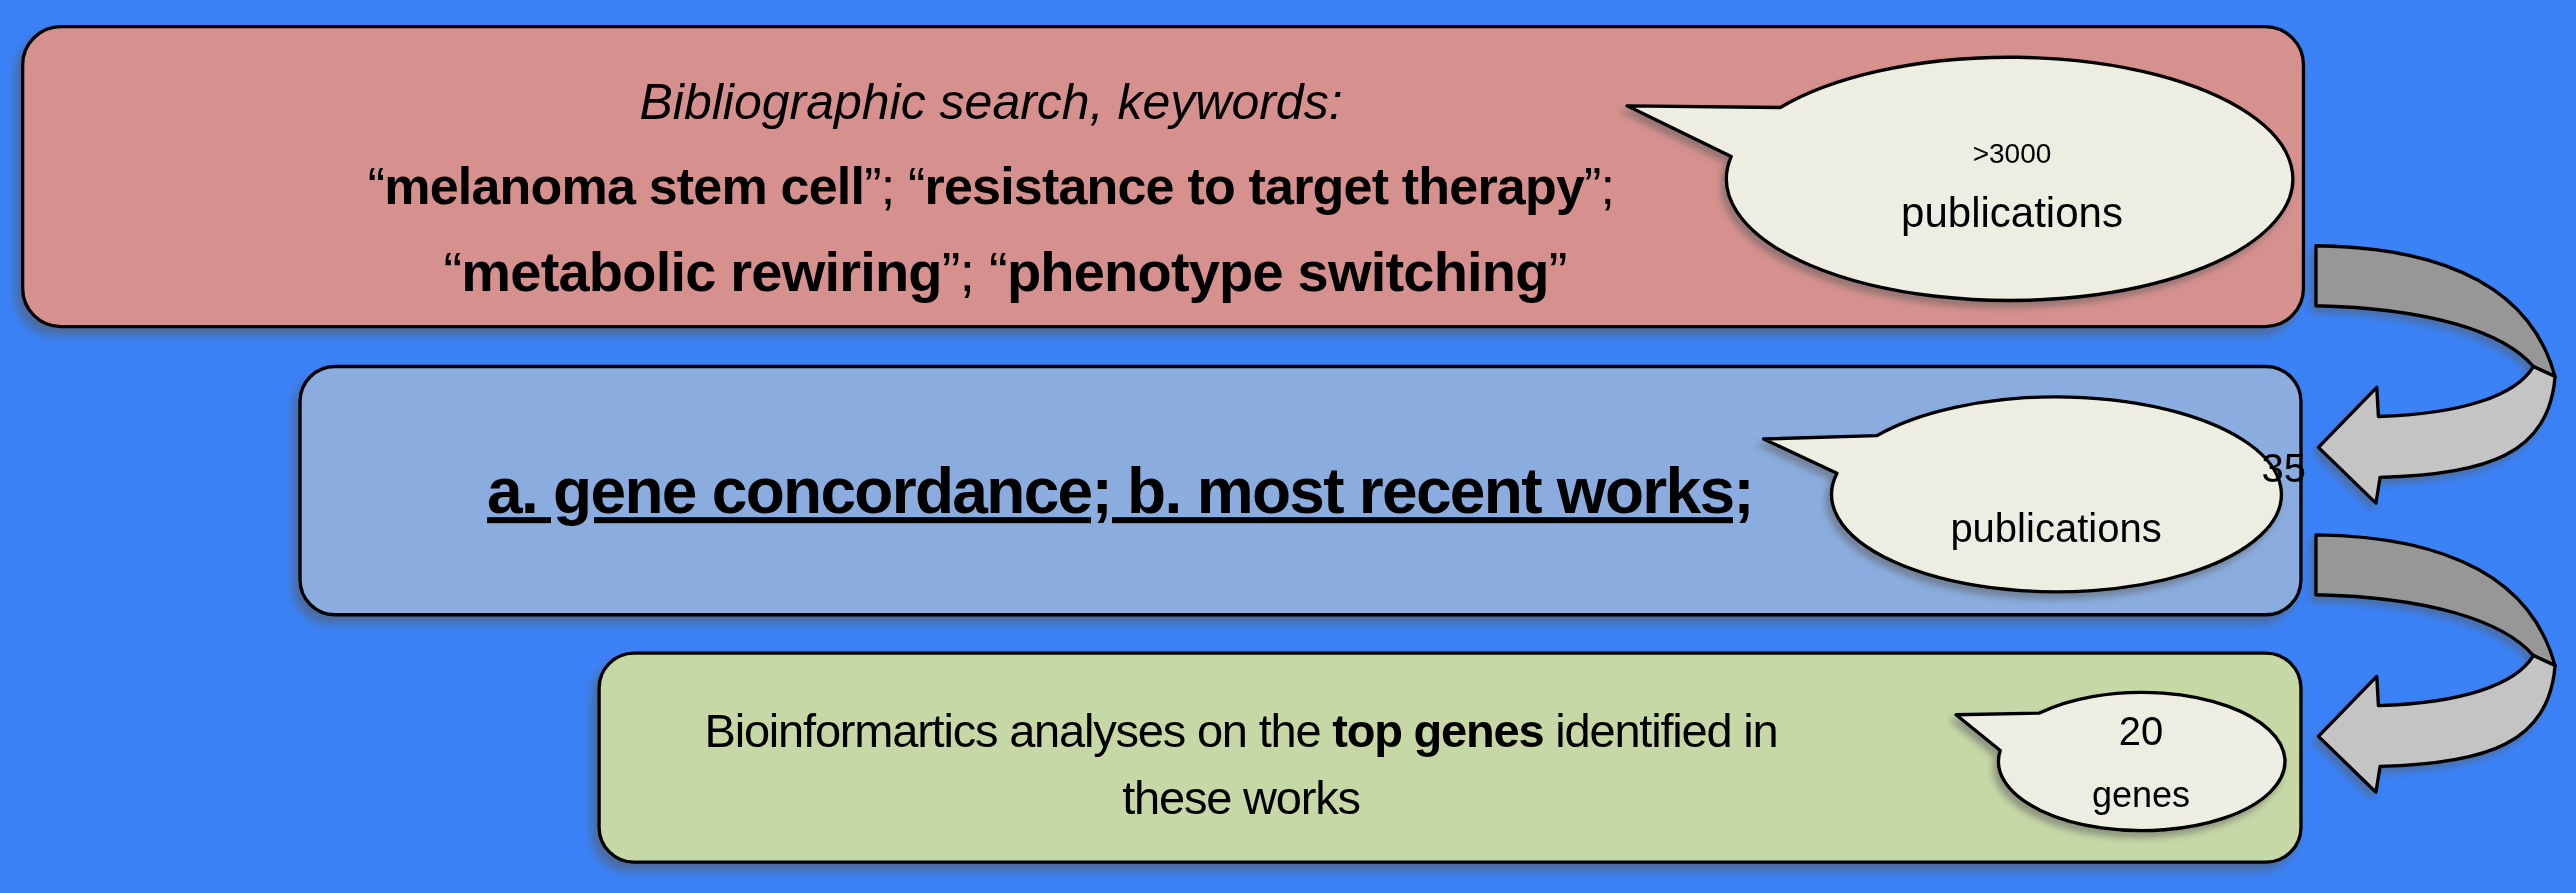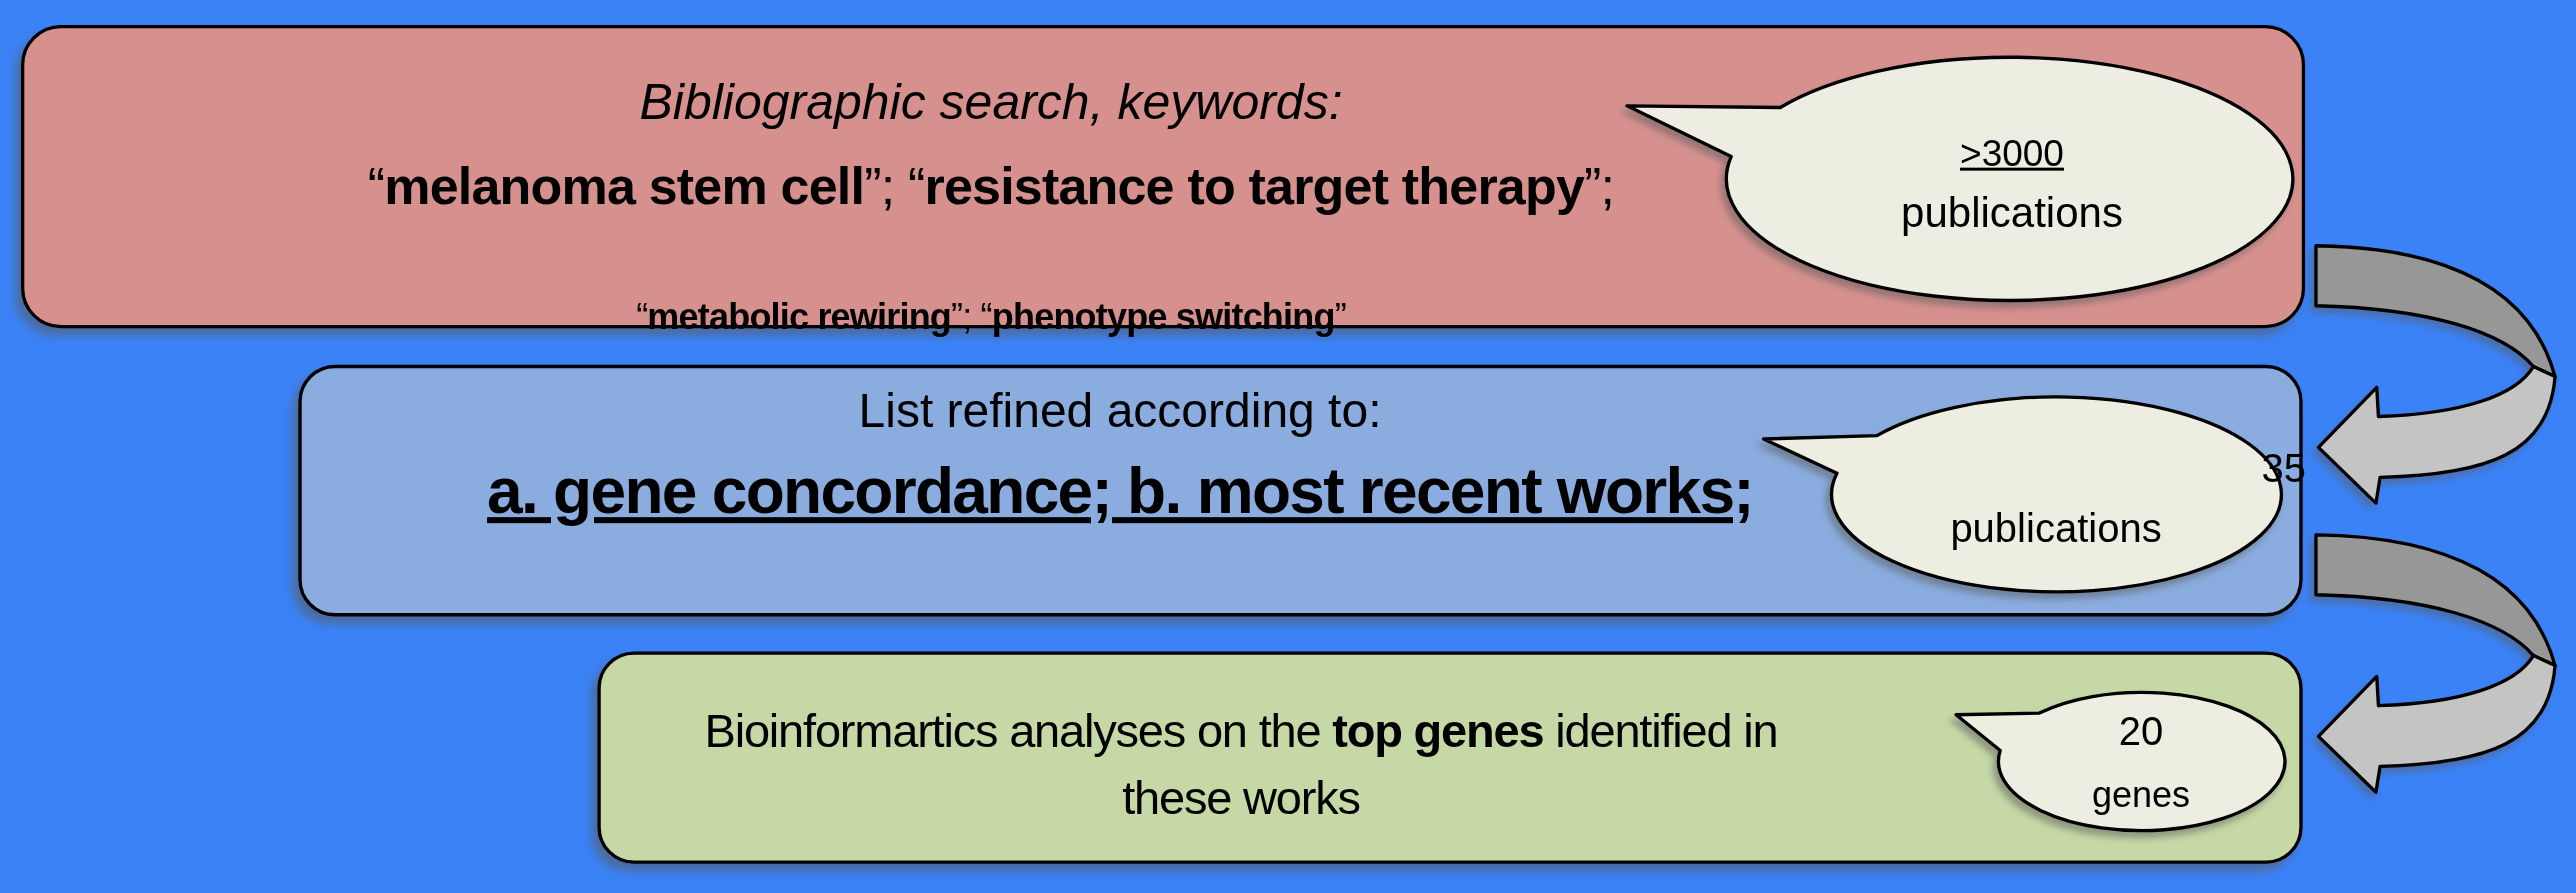--- a/index.html
+++ b/index.html
@@ -83,29 +83,28 @@
     </g>
 
     <g transform="translate(0,347)">
       <path class="arrow-shape" d="M 2780 295 C 2945 297 3040 352 3067 452 L 3041 440 C 3005 398 2915 370 2780 367 Z" fill="#979797"></path>
       <path class="arrow-shape" d="M 3067 452 C 3060 545 2985 570 2857 573 L 2852 604 L 2783 537 L 2853 465 L 2855 500 C 2955 497 3020 475 3041 440 Z" fill="#c4c4c4"></path>
     </g>
   </svg>
 
   <div class="bline" style="left:158px; top:102px; font-size:50px;"><span class="seg-italic">Bibliographic search, keywords:</span></div>
   <div class="bline" style="left:158px; top:186px; font-size:52px; letter-spacing:-0.8px;"><span class="seg-regular">“</span><span class="seg-bold">melanoma stem cell</span><span class="seg-regular">”; “</span><span class="seg-bold">resistance to target therapy</span><span class="seg-regular">”;</span></div>
-  <div class="bline" style="left:158px; top:272px; font-size:36px; letter-spacing:-0.8px;margin-top:45px;"><span class="seg-regular">“</span><span class="seg-bold">metabolic rewiring</span><span class="seg-regular">”; “</span><span class="seg-bold">phenotype switching</span><span class="seg-regular">”</span></div>
+  <div class="bline" style="left:172px; top:272px; font-size:56px; letter-spacing:-0.8px;"><span class="seg-regular">“</span><span class="seg-bold">metabolic rewiring</span><span class="seg-regular">”; “</span><span class="seg-bold">phenotype switching</span><span class="seg-regular">”</span></div>
 
-  <div class="bline" style="left:287px; top:411px; font-size:48px;"><span class="seg-regular">List refined according to:</span></div>
   <div class="bline" style="left:287px; top:492px; font-size:64px; letter-spacing:-1.7px;text-decoration:underline;"><span class="seg-bold">a. gene concordance; b. most recent works;</span></div>
 
   <div class="bline" style="left:408px; top:798px; font-size:47px; letter-spacing:-1.2px;"><span class="seg-regular">these works</span></div>
   <div class="bline" style="left:408px; top:731px; font-size:47px; letter-spacing:-1.2px;"><span class="seg-regular">Bioinformartics analyses on the </span><span class="seg-bold">top genes</span><span class="seg-regular"> identified in</span></div>
 
-  <div class="btext" style="left:1762px; top:154px; font-size:37px;text-decoration:underline;">&gt;3000</div>
+  <div class="btext" style="left:1762px; top:154px; font-size:28px;">&gt;3000</div>
   <div class="btext" style="left:1762px; top:213px; font-size:42px;">publications</div>
 
   <div class="btext" style="left:1806px; top:468px; font-size:40px;text-align:right;">35</div>
   <div class="btext" style="left:1806px; top:528px; font-size:40px;">publications</div>
 
   <div class="btext" style="left:1891px; top:731px; font-size:40px;">20</div>
   <div class="btext" style="left:1891px; top:795px; font-size:36px;">genes</div>
 
 </div>
 

